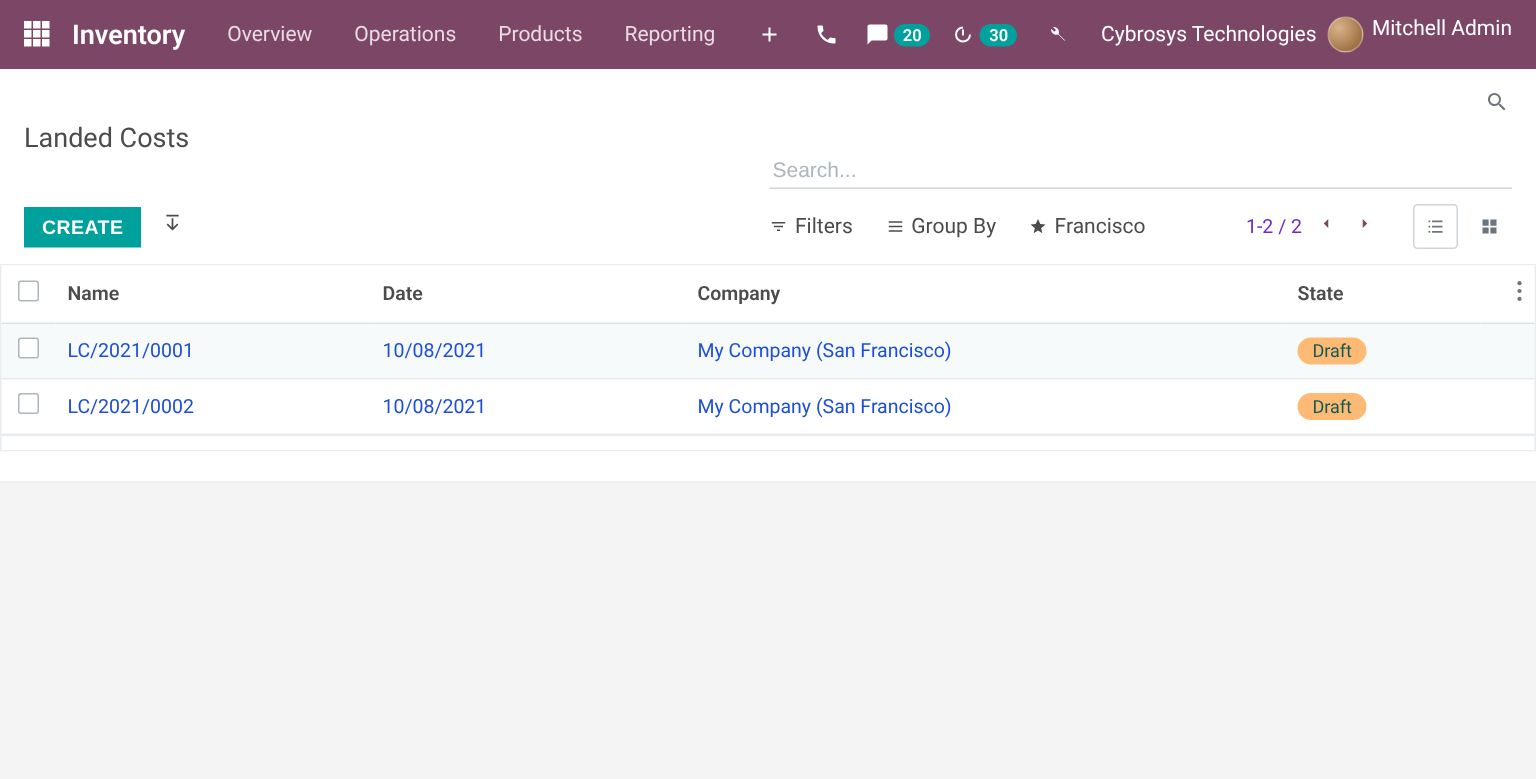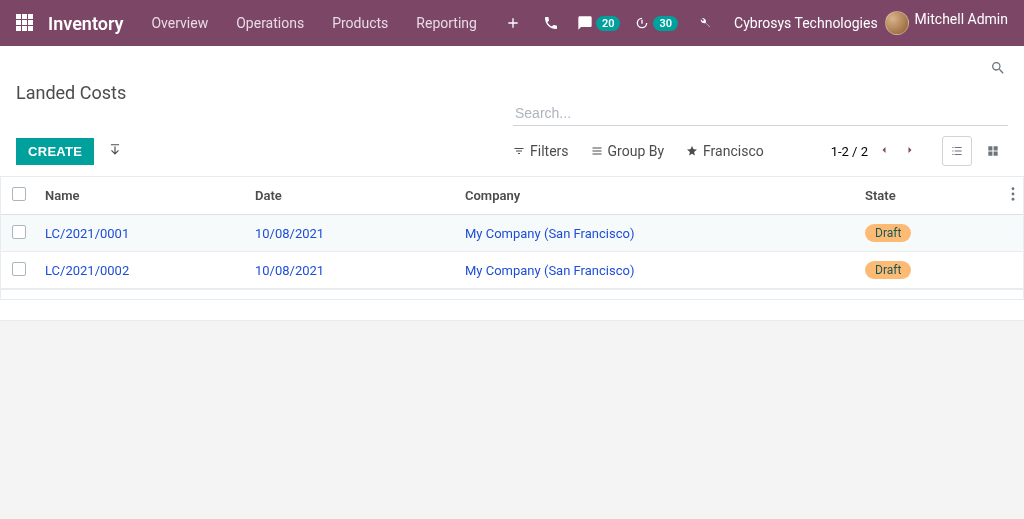--- a/index.html
+++ b/index.html
@@ -78,21 +78,21 @@
   .btn-icon-dl {
     margin-left:14px; color:#4c4c4c; cursor:pointer;
   }
   .btn-icon-dl svg { width:14px; height:14px; fill:#4c4c4c; }
 
   .search-tools {
     margin-left:auto; width:495px; display:flex; align-items:center;
   }
   .tool { display:flex; align-items:center; gap:5px; color:#4c4c4c; cursor:pointer; font-size:14px; margin-right:22px; }
   .tool svg { width:12px; height:12px; fill:#4c4c4c; }
-  .pager { margin-left:auto; display:flex; align-items:center; gap:10px; color:#000000; font-size:13px;}
+  .pager { margin-left:auto; display:flex; align-items:center; gap:10px; color:#6d28d9; font-size:13px;}
   .pager-nav { display:flex; gap:14px; }
   .pager-nav span { cursor:pointer; color:#7C4667; }
   .pager-nav svg { width:12px; height:12px; fill:#7C4667; }
   .view-switch { display:flex; gap:6px; margin-left:16px; }
   .view-btn {
     width:30px; height:30px; border:1px solid transparent;
     display:flex; align-items:center; justify-content:center; cursor:pointer;
     border-radius:3px;
   }
   .view-btn.active { border-color:#ced4da; background:#fff; }

